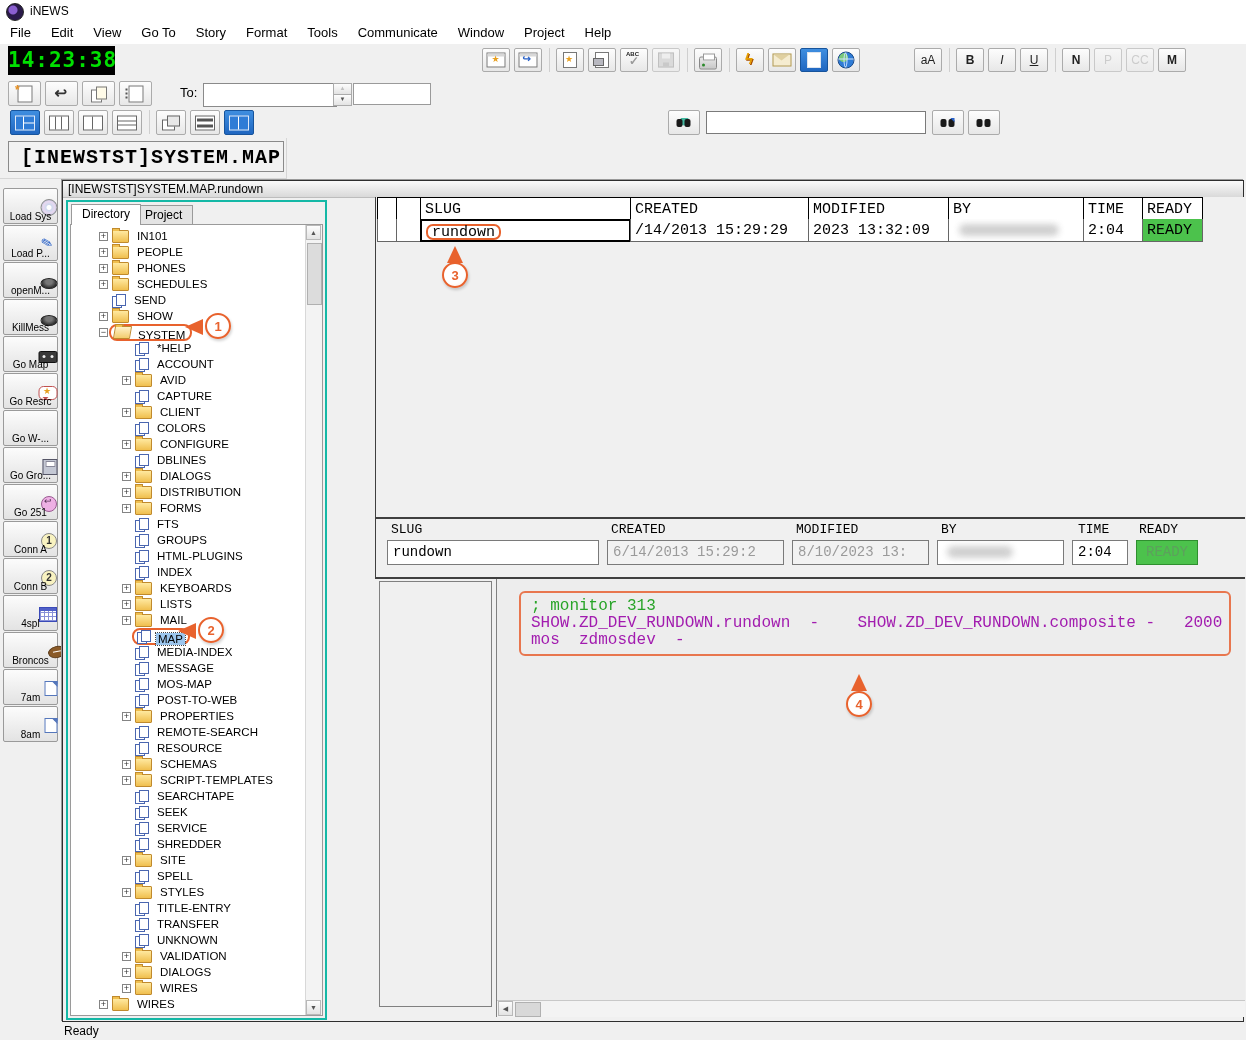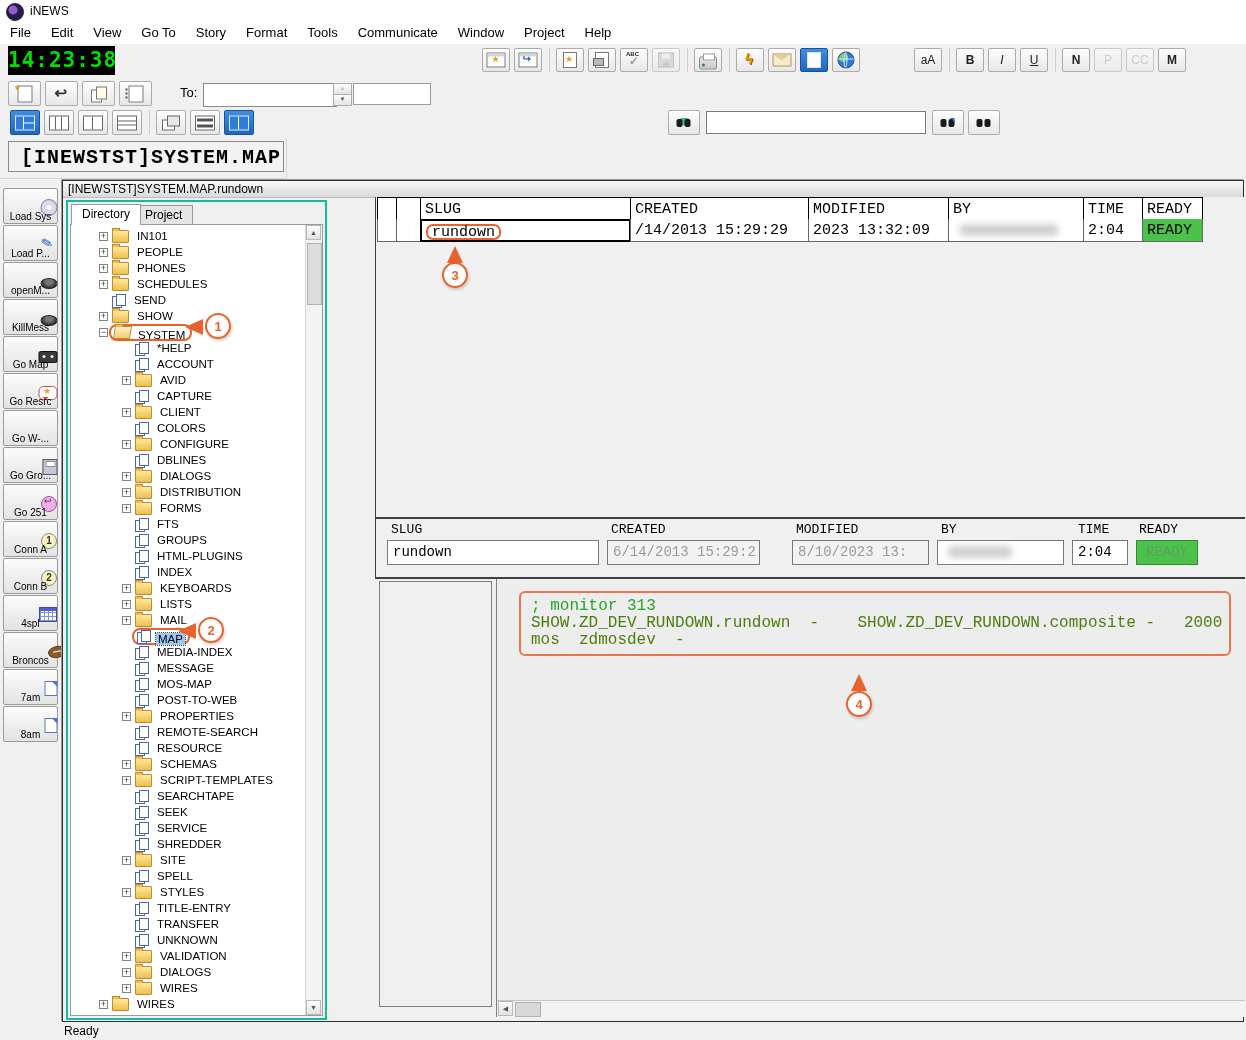--- a/index.html
+++ b/index.html
@@ -212,21 +212,21 @@
     font-size:14px;line-height:23px;padding-left:5px;overflow:hidden;white-space:nowrap;}
   .ffield.ro{background:#f2f2f2;color:#9a9a9a;}
   .ffield.ready-btn{background:#4cc24c;border:1px solid #2f8f2f;color:#5da05d;text-align:center;padding-left:0;}
   .ffield .blur-blob{width:66px;margin-top:5px;margin-left:4px;}
 
   
   .pane-gutter{left:316px;top:400px;width:113px;height:426px;border:1px solid #808080;background:#f0f0f0;box-sizing:border-box;}
   .pane-editor{left:433px;top:398px;width:749px;height:438px;border-left:1px solid #808080;background:#ededed;box-sizing:border-box;}
   .monitor-block{position:absolute;left:22px;top:12px;width:712px;border:2px solid #e8764e;border-radius:6px;
     padding:5px 10px;box-sizing:border-box;font-family:"Liberation Mono",monospace;font-size:16px;}
-  .eline{white-space:pre;line-height:17px;color:#4d7c0f;}
+  .eline{white-space:pre;line-height:17px;color:#a21caf;}
   .eline.green{color:#28a428;}
   .hscroll{position:absolute;left:0;right:0;bottom:0;height:16px;background:#f3f3f3;border-top:1px solid #c8c8c8;}
   .hscroll .scroll-btn{left:1px;top:0;}
   .hthumb{position:absolute;left:18px;top:1px;width:24px;height:13px;background:#d8d8d8;border:1px solid #b0b0b0;}
 
   
   .statusbar{left:0;top:1022px;width:1246px;height:18px;background:#f0f0f0;font-size:12px;line-height:18px;}
   .status-text{position:absolute;left:64px;}
 
   
@@ -582,21 +582,21 @@
   </div>
 
   <div class="abs pane-form">
     <span class="flabel" style="left:15px">SLUG</span>
     <span class="flabel" style="left:235px">CREATED</span>
     <span class="flabel" style="left:420px">MODIFIED</span>
     <span class="flabel" style="left:565px">BY</span>
     <span class="flabel" style="left:702px">TIME</span>
     <span class="flabel" style="left:763px">READY</span>
     <div class="ffield" style="left:11px;width:212px">rundown</div>
-    <div class="ffield ro" style="left:231px;width:153px">6/14/2013 15:29:2</div>
+    <div class="ffield ro" style="left:231px;width:177px">6/14/2013 15:29:2</div>
     <div class="ffield ro" style="left:416px;width:137px">8/10/2023 13:</div>
     <div class="ffield" style="left:561px;width:127px">
         <div class="blur-blob"></div>
       </div>
     <div class="ffield" style="left:696px;width:56px">2:04</div>
     <div class="ffield ready-btn" style="left:760px;width:62px">READY</div>
   </div>
 
   <div class="abs pane-gutter"></div>
   <div class="abs pane-editor">

